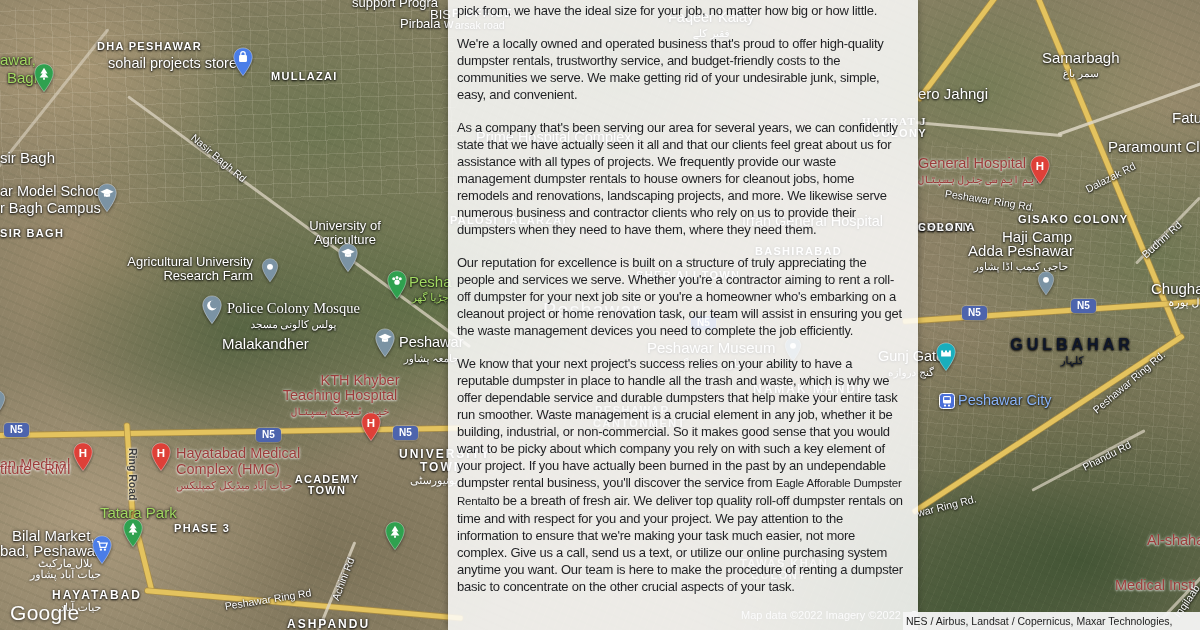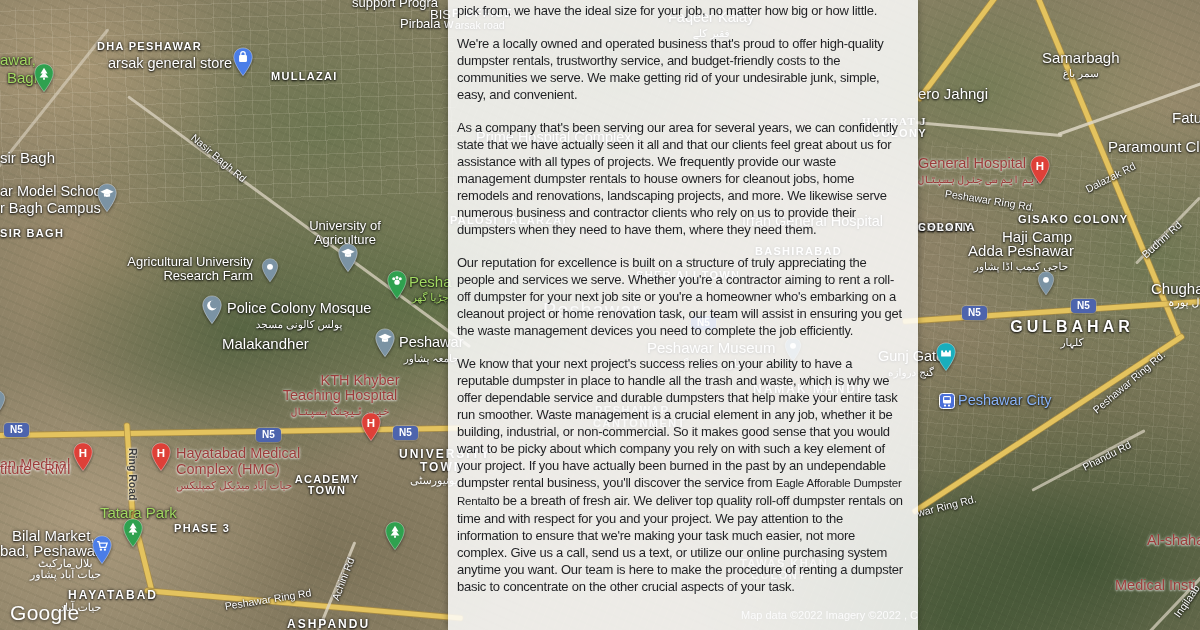--- a/index.html
+++ b/index.html
@@ -39,21 +39,21 @@
   
   .lbl{position:absolute;white-space:nowrap;z-index:2;line-height:1.08;}
   .lbl .sub{font-size:10.5px;font-weight:400;letter-spacing:0;margin-top:2px;text-align:center;direction:rtl;}
   .poi{color:#fff;font-size:13px;text-shadow:0 0 3px rgba(0,0,0,.9),0 1px 2px rgba(0,0,0,.8);}
   .poi-lg{color:#fff;font-size:14.5px;text-shadow:0 0 3px rgba(0,0,0,.9),0 1px 2px rgba(0,0,0,.8);}
   .poi-xl{color:#fff;font-size:15px;text-shadow:0 0 3px rgba(0,0,0,.9),0 1px 2px rgba(0,0,0,.8);}
   .locality{color:#fff;font-size:15px;text-shadow:0 0 3px rgba(0,0,0,.9),0 1px 2px rgba(0,0,0,.8);}
   .caps-sm{color:#fff;font-size:11px;font-weight:700;letter-spacing:1.3px;text-shadow:0 0 3px rgba(0,0,0,.9),0 1px 2px rgba(0,0,0,.8);}
   .caps{color:#fff;font-size:12px;font-weight:700;letter-spacing:2px;text-shadow:0 0 3px rgba(0,0,0,.9),0 1px 2px rgba(0,0,0,.8);}
   .caps-faint{color:rgba(255,255,255,.8);font-size:11px;font-weight:700;letter-spacing:1.5px;text-shadow:0 0 3px rgba(0,0,0,.7);}
-  .district{color:#ffffff;font-size:16px;font-weight:700;letter-spacing:4px;text-shadow:0 0 3px rgba(0,0,0,.9),0 1px 2px rgba(0,0,0,.8);}
+  .district{color:#0f172a;font-size:16px;font-weight:700;letter-spacing:4px;text-shadow:0 0 3px rgba(0,0,0,.9),0 1px 2px rgba(0,0,0,.8);margin-top:18px;}
   .hospital-lg{color:#9c3d3b;font-size:14.5px;font-weight:400;text-shadow:0 0 3px rgba(255,255,255,.85),0 1px 2px rgba(255,255,255,.7);}
   .park-lg{color:#a2d962;font-size:15px;text-shadow:0 0 3px rgba(0,0,0,.9),0 1px 2px rgba(0,0,0,.8);}
   .transit{color:#8ab4f8;font-size:14.5px;text-shadow:0 0 3px rgba(0,0,0,.9),0 1px 2px rgba(0,0,0,.8);}
   .road-lbl{color:#fff;font-size:10.5px;text-shadow:0 0 2.5px rgba(0,0,0,.95),0 1px 2px rgba(0,0,0,.8);}
   .road-dark{color:#3c3c3c;font-size:10.5px;font-weight:700;text-shadow:0 0 2.5px rgba(255,255,255,.95),0 1px 2px rgba(255,255,255,.8);}
   .city{color:#e3e3e3;font-size:20px;letter-spacing:1px;text-shadow:0 0 4px rgba(40,40,40,.9);}
   .urdu{color:#fff;font-size:11px;direction:rtl;text-shadow:0 0 3px rgba(0,0,0,.9);}
   .attr-under{color:#ececec;font-size:11px;text-shadow:0 0 2px rgba(60,60,60,.9);}
   
   .badge{position:absolute;z-index:2;background:#4d64ad;color:#fff;font-size:10px;font-weight:700;
@@ -105,21 +105,21 @@
       <div class="lbl poi" style="top: 8px; left: 430px;">
         <div>BIS</div>
       </div>
       <div class="lbl poi" style="top: 17px; left: 400px;">
         <div>Pirbala w</div>
       </div>
       <div class="lbl caps-sm" style="top: 41px; left: 97px;">
         <div>DHA PESHAWAR</div>
       </div>
       <div class="lbl poi-lg" style="top: 56px; left: 108px;">
-        <div>arsak general store</div>
+        <div>sohail projects store</div>
       </div>
       <div class="lbl caps-sm" style="top: 71px; left: 271px;">
         <div>MULLAZAI</div>
       </div>
       <div class="lbl park-lg" style="top: 52px; left: 0px;">
         <div>awar,</div>
       </div>
       <div class="lbl park-lg" style="top: 70px; left: 7px;">
         <div>Bagh</div>
       </div>
@@ -147,21 +147,21 @@
       <div class="lbl poi" style="top: 255px; right: 947px; text-align: right;">
         <div>Agricultural University</div>
       </div>
       <div class="lbl poi" style="top: 269px; right: 947px; text-align: right;">
         <div>Research Farm</div>
       </div>
       <div class="lbl park-lg" style="top: 274px; left: 409px;">
         <div>Pesha</div>
         <div class="sub">چڑیا گھر</div>
       </div>
-      <div class="lbl poi-lg" style="top: 301px; left: 227px;">
+      <div class="lbl poi-lg" style="top: 301px; left: 227px; font-family: Liberation Serif, serif;">
         <div>Police Colony Mosque</div>
         <div class="sub">پولس کالونی مسجد</div>
       </div>
       <div class="lbl locality" style="top: 336px; left: 222px;">
         <div>Malakandher</div>
       </div>
       <div class="lbl poi-lg" style="top: 335px; left: 399px;">
         <div>Peshawar</div>
         <div class="sub">جامعہ پشاور</div>
       </div>
@@ -214,21 +214,21 @@
       </div>
       <div class="lbl locality" style="top: 543px; left: 0px;">
         <div>bad, Peshawar</div>
       </div>
       <div class="lbl urdu" style="top: 558px; left: 38px;">
         <div>بلال مارکیٹ</div>
       </div>
       <div class="lbl urdu" style="top: 569px; left: 30px;">
         <div>حیات آباد پشاور</div>
       </div>
-      <div class="lbl caps" style="top: 589px; left: 52px; padding-left: 16px;">
+      <div class="lbl caps" style="top: 589px; left: 36px; padding-left: 16px;">
         <div>HAYATABAD</div>
       </div>
       <div class="lbl urdu" style="top: 602px; left: 60px;">
         <div>حیات آباد</div>
       </div>
       <div class="lbl road-lbl" style="top: 601px; left: 224px; transform-origin: left top; transform: rotate(-9deg);">
         <div>Peshawar Ring Rd</div>
       </div>
       <div class="lbl road-lbl" style="top: 598px; left: 330px; transform-origin: left top; transform: rotate(-69deg);">
         <div>Achini Rd</div>
@@ -480,13 +480,14 @@
   <div class="panel">
     <div class="panel-text" id="panel-text">
         <p><span>pick from, we have the ideal size for your job, no matter how big or how little.</span></p>
         <p><span>We're a locally owned and operated business that's proud to offer high-quality dumpster rentals, trustworthy service, and budget-friendly costs to the communities we serve. We make getting rid of your undesirable junk, simple, easy, and convenient.</span></p>
         <p><span>As a company that's been serving our area for several years, we can confidently state that we have actually seen it all and that our clients feel great about us for assistance with all types of projects. We frequently provide our waste management dumpster rentals to house owners for cleanout jobs, home remodels and renovations, landscaping projects, and more. We likewise serve numerous business and contractor clients who rely on us to provide their dumpsters when they need to have them, where they need them.</span></p>
         <p><span>Our reputation for excellence is built on a structure of truly appreciating the people and services we serve. Whether you're a contractor aiming to rent a roll-off dumpster for your next job site or you're a homeowner who's embarking on a cleanout project or home renovation task, our team will assist in ensuring you get the waste management devices you need to complete the job efficiently.</span></p>
         <p><span>We know that your next project's success relies on your ability to have a reputable dumpster in place to handle all the trash and waste, which is why we offer dependable service and durable dumpsters that help make your entire task run smoother. Waste management is a crucial element in any job, whether it be building, industrial, or non-commercial. So it makes good sense that you would want to be picky about which company you rely on with such a key element of your project. If you have actually been burned in the past by an undependable dumpster rental business, you'll discover the service from </span><span class="brand">Eagle Afforable Dumpster Rental</span><span>to be a breath of fresh air. We deliver top quality roll-off dumpster rentals on time and with respect for you and your project. We pay attention to the information to ensure that we're making your task much easier, not more complex. Give us a call, send us a text, or utilize our online purchasing system anytime you want. Our team is here to make the procedure of renting a dumpster basic to concentrate on the other crucial aspects of your task.</span></p>
       </div>
   </div>
   <div class="google-logo">Google</div>
+  <div class="attr-bar">NES / Airbus, Landsat / Copernicus, Maxar Technologies,</div>
 </div>
 
 </body></html>

